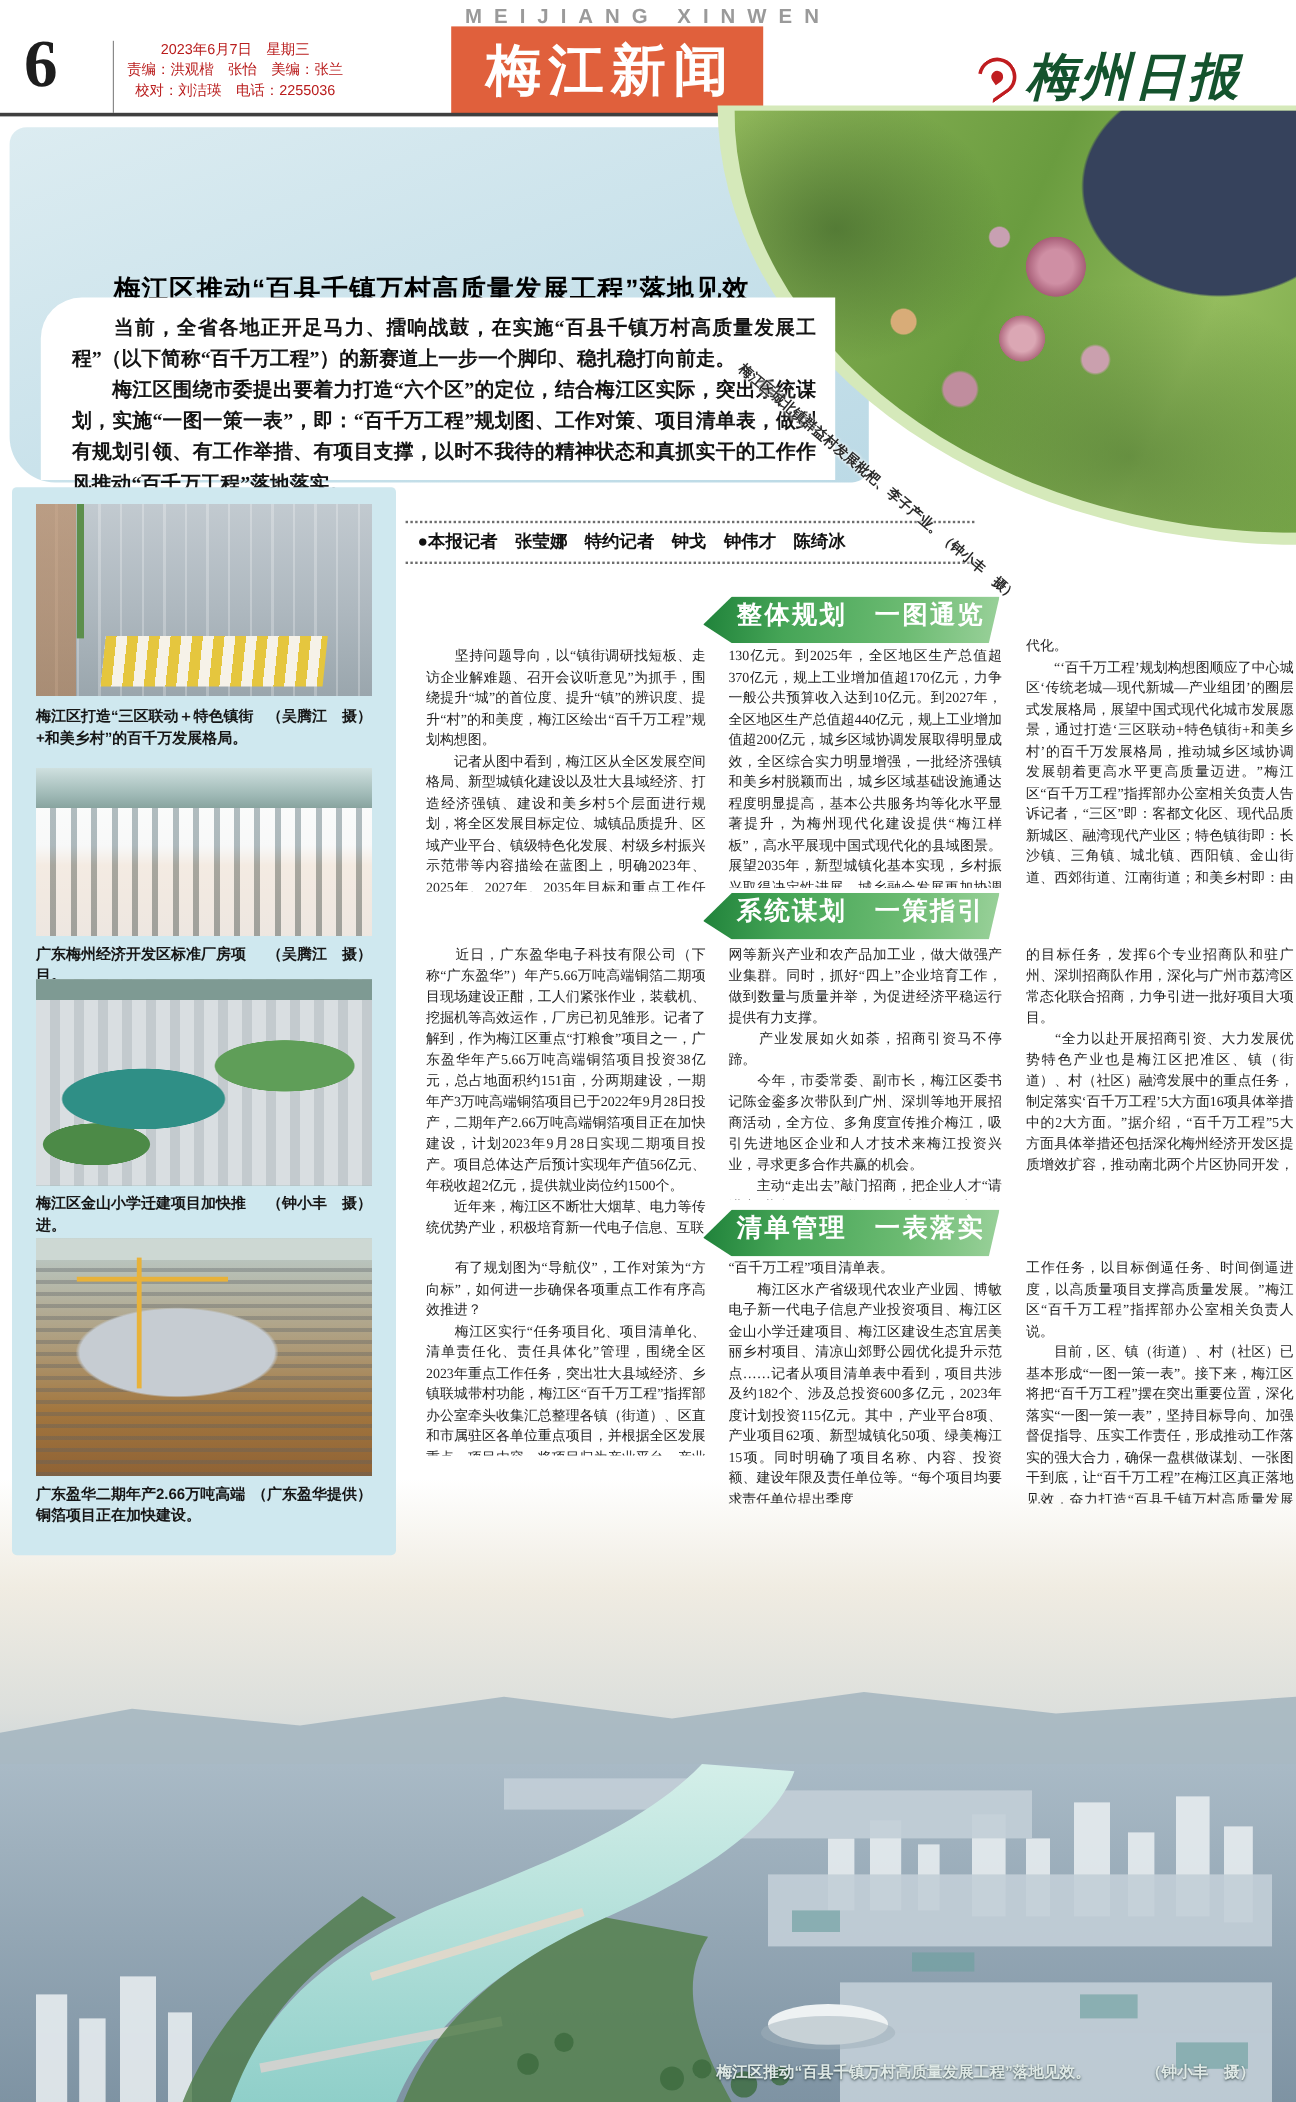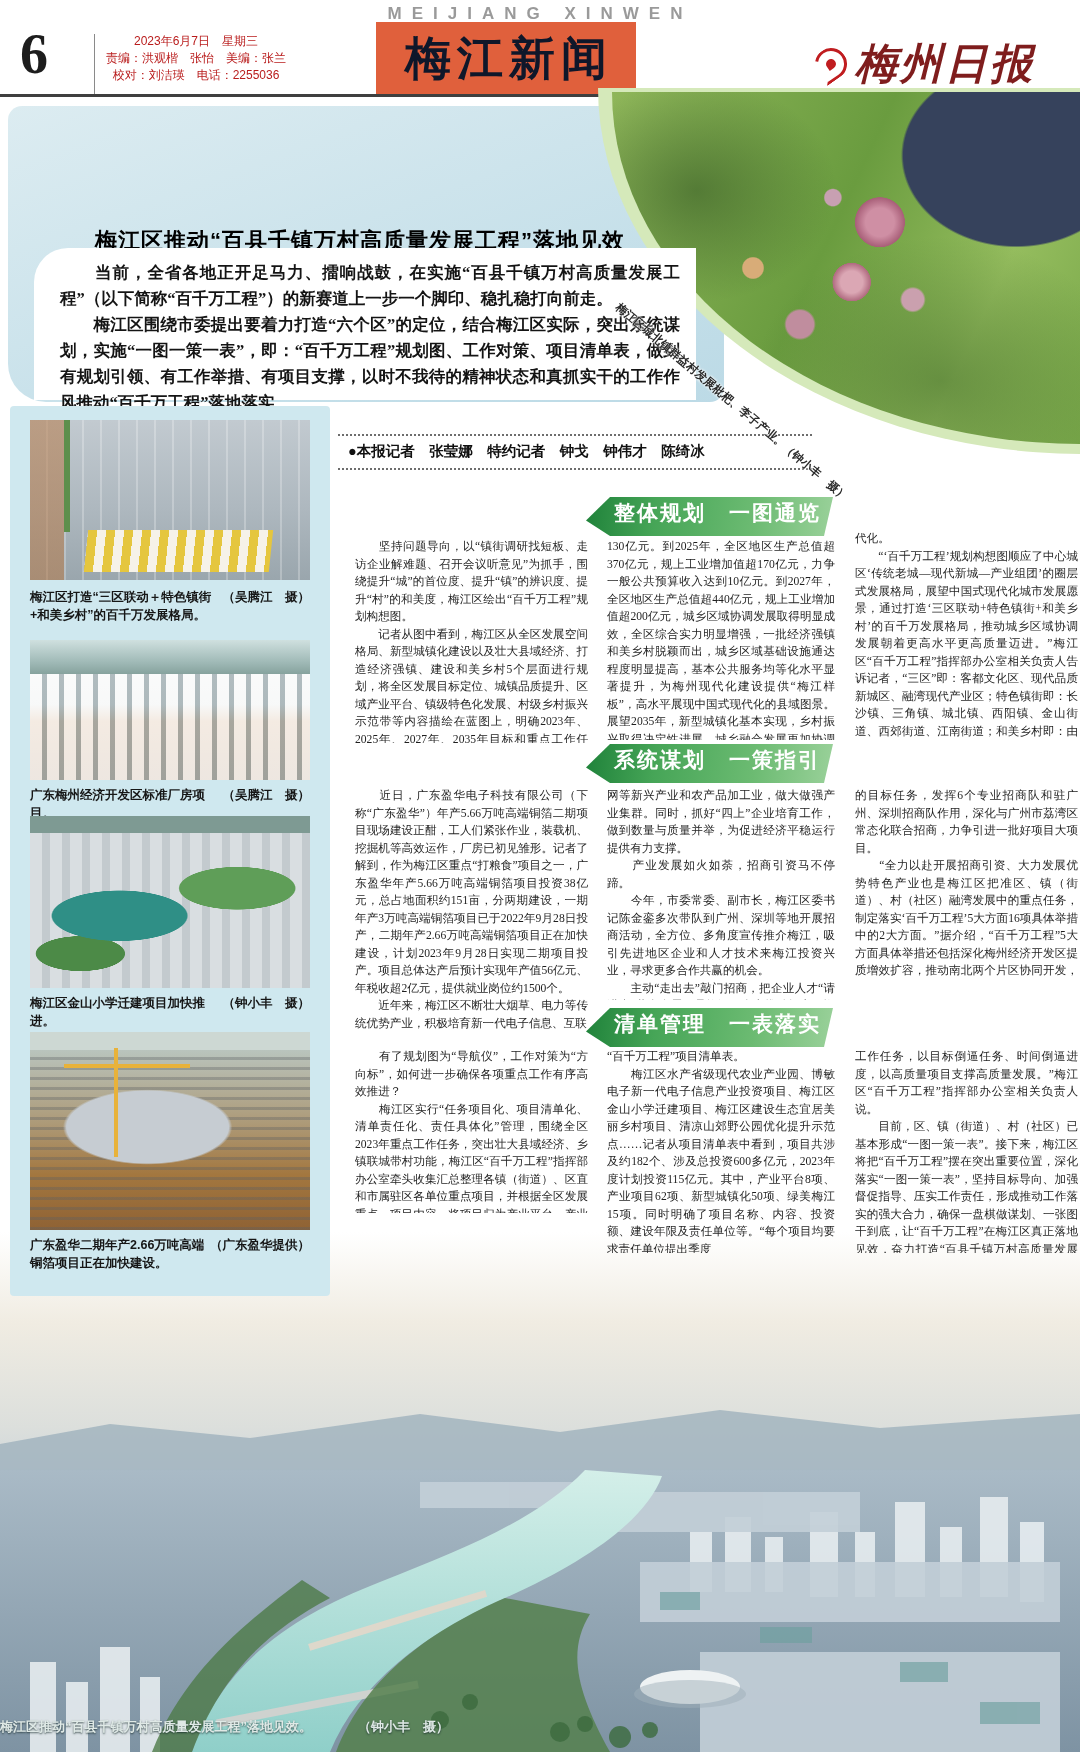--- a/index.html
+++ b/index.html
@@ -8,27 +8,27 @@
           font-family:"Liberation Serif", serif; overflow:hidden; margin:0 auto; }
 
   
   .latin-title { position:absolute; top:4px; left:0; width:100%; text-align:center;
     font:700 17px "Liberation Sans",sans-serif; letter-spacing:10px; color:#9a9a9a; }
   .pagenum { position:absolute; top:26px; left:20px; font:700 56px/1 "Liberation Serif",serif; color:#1d1d1d; }
   .head-div { position:absolute; top:34px; left:94px; width:1px; height:60px; background:#8a8a8a; }
   .head-info { position:absolute; top:33px; left:106px; font:400 12px/17px "Liberation Sans",sans-serif; color:#b91c1c;text-align:center; }
   .section-box { position:absolute; top:22px; left:376px; width:260px; height:74px; background:#e0603c;
     display:flex; align-items:center; justify-content:center; }
-  .section-box span { color:#0f172a; font:900 46px "Liberation Sans",sans-serif; letter-spacing:6px; text-indent:6px; }
+  .section-box span { color:#ffffff; font:900 46px "Liberation Sans",sans-serif; letter-spacing:6px; text-indent:6px; }
   .brand { position:absolute; top:36px; left:815px; display:flex; align-items:center; }
   .logo-mark { width:32px; height:32px; border:3px solid #c01d20; border-radius:50% 50% 50% 6%;
     border-left-color:transparent; transform:rotate(-35deg); position:relative; margin-right:8px; }
   .logo-mark::after { content:""; position:absolute; left:8px; top:8px; width:10px; height:10px;
     background:#c01d20; border-radius:50% 50% 50% 0; }
-  .brand-text { font:700 italic 42px "DejaVu Serif",serif; color:#7f1d1d; letter-spacing:3px; }
+  .brand-text { font:700 italic 42px "DejaVu Serif",serif; color:#14532d; letter-spacing:3px; }
   .head-rule1 { position:absolute; top:94px; left:0; width:1008px; height:3px; background:#3f3f3f; }
   .head-rule2 { position:absolute; top:94px; left:1016px; width:64px; height:3px; background:#3f3f3f; }
 
   
   .blue-panel { position:absolute; top:106px; left:8px; width:716px; height:296px;
     background:linear-gradient(160deg,#dcecf1,#c4dfe9 70%,#bcdae6); border-radius:14px 14px 14px 38px; z-index:1; }
   .intro-box { position:absolute; top:248px; left:34px; width:662px; height:152px; background:#fff;
     border-radius:34px 0 0 0; z-index:2; padding:12px 16px 0 26px; }
   .intro-p { font:600 16.5px/26px "Liberation Serif",serif; color:#141414; text-align:justify; white-space:pre-line; }
   .headline { position:absolute; top:114px; left:12px; width:706px; z-index:2;
@@ -103,21 +103,21 @@
   .col { position:absolute; font:400 11.6px/17.5px "Liberation Serif",serif; color:#1f1f1f;
     text-align:justify; white-space:pre-line; overflow:hidden; z-index:2; }
   .sec-banner { position:absolute; width:247px; height:39px; z-index:3; padding-left:16px;
     background:linear-gradient(96deg,#1f823a,#46a557 28%,#6cbb72 68%,#9ad19a);
     clip-path:polygon(0 60%, 24px 0, 100% 0, calc(100% - 9px) 100%, 24px 100%);
     color:#fff; font:700 21px/31px "Liberation Sans",sans-serif; letter-spacing:2px; text-align:center; }
 
   
   .bottom-photo { position:absolute; top:1232px; left:0; width:1080px; height:520px; z-index:0; }
   .bottom-cap { position:absolute; top:1718px; left:0; width:1080px; z-index:2;
-    display:flex; gap:46px; padding-right:34px;
+    display:flex; justify-content:flex-end; gap:46px; padding-right:34px;
     font:700 13px "Liberation Sans",sans-serif; color:#dfe9e6;
     text-shadow:0 1px 2px rgba(20,40,40,.8); }
 </style>
 </head>
 <body>
 
 <div class="page">
 
   <div class="latin-title">MEIJIANG XINWEN</div>
   <div class="pagenum">6</div>

